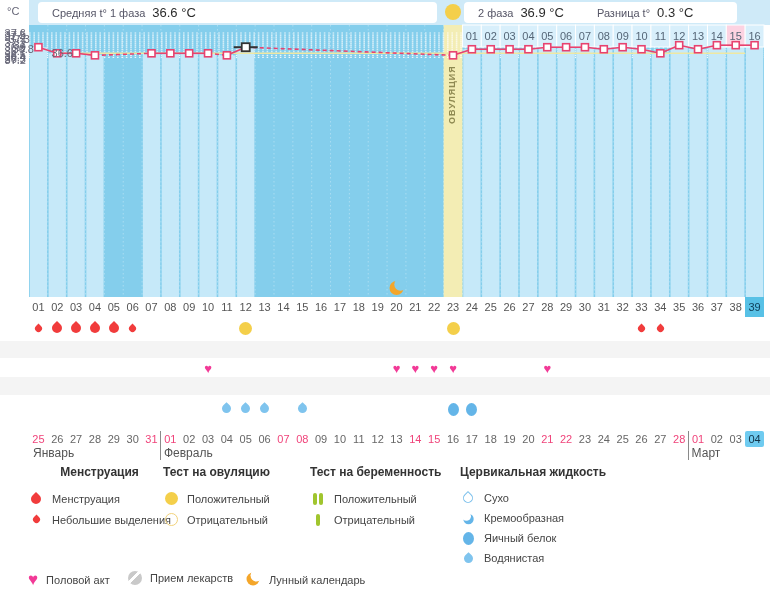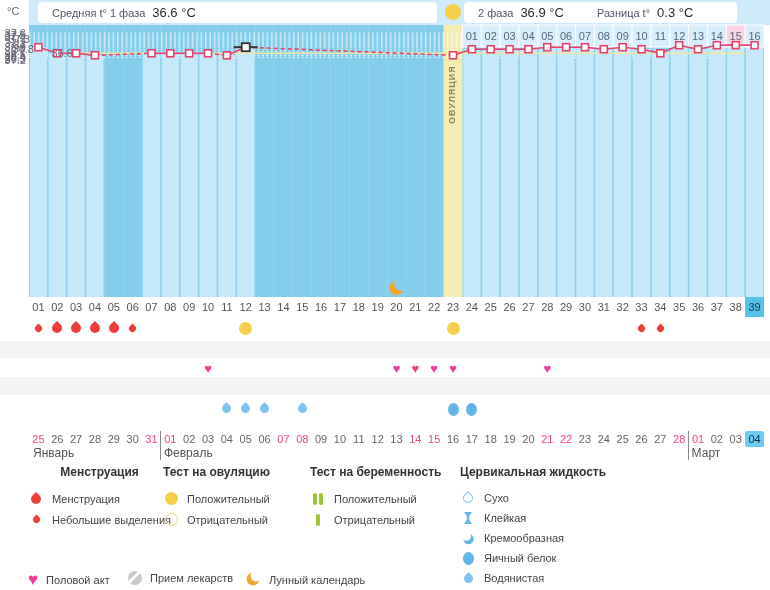--- a/index.html
+++ b/index.html
@@ -463,28 +463,20 @@
 <div class="lg-col" style="left:460px;">
   <div class="lg-title">Цервикальная жидкость</div>
   <div class="lg-item" style="height:20px;">
     <span class="ic">
         <span class="drop" style="width:8px;height:8px;border:1.5px solid #7cc0ec;background:#fff;"></span>
       </span>
     <span>Сухо</span>
   </div>
   <div class="lg-item" style="height:20px;">
     <span class="ic">
-      <svg width="12" height="14" viewBox="0 0 12 14">
-          <path d="M2 1 h8 L7.2 5.2 v3.6 L10 13 H2 L4.8 8.8 V5.2 Z" fill="#64b5e8"></path>
-        </svg>
-    </span>
-    <span>Клейкая</span>
-  </div>
-  <div class="lg-item" style="height:20px;">
-    <span class="ic">
       <svg width="13" height="13">
           <circle cx="6.5" cy="7" r="5.2" fill="#64b5e8"></circle>
           <circle cx="4.4" cy="4.2" r="4.6" fill="#fff"></circle>
         </svg>
     </span>
     <span>Кремообразная</span>
   </div>
   <div class="lg-item" style="height:20px;">
     <span class="ic">
         <span class="bcirc" style="width:11px;height:13px;"></span>

